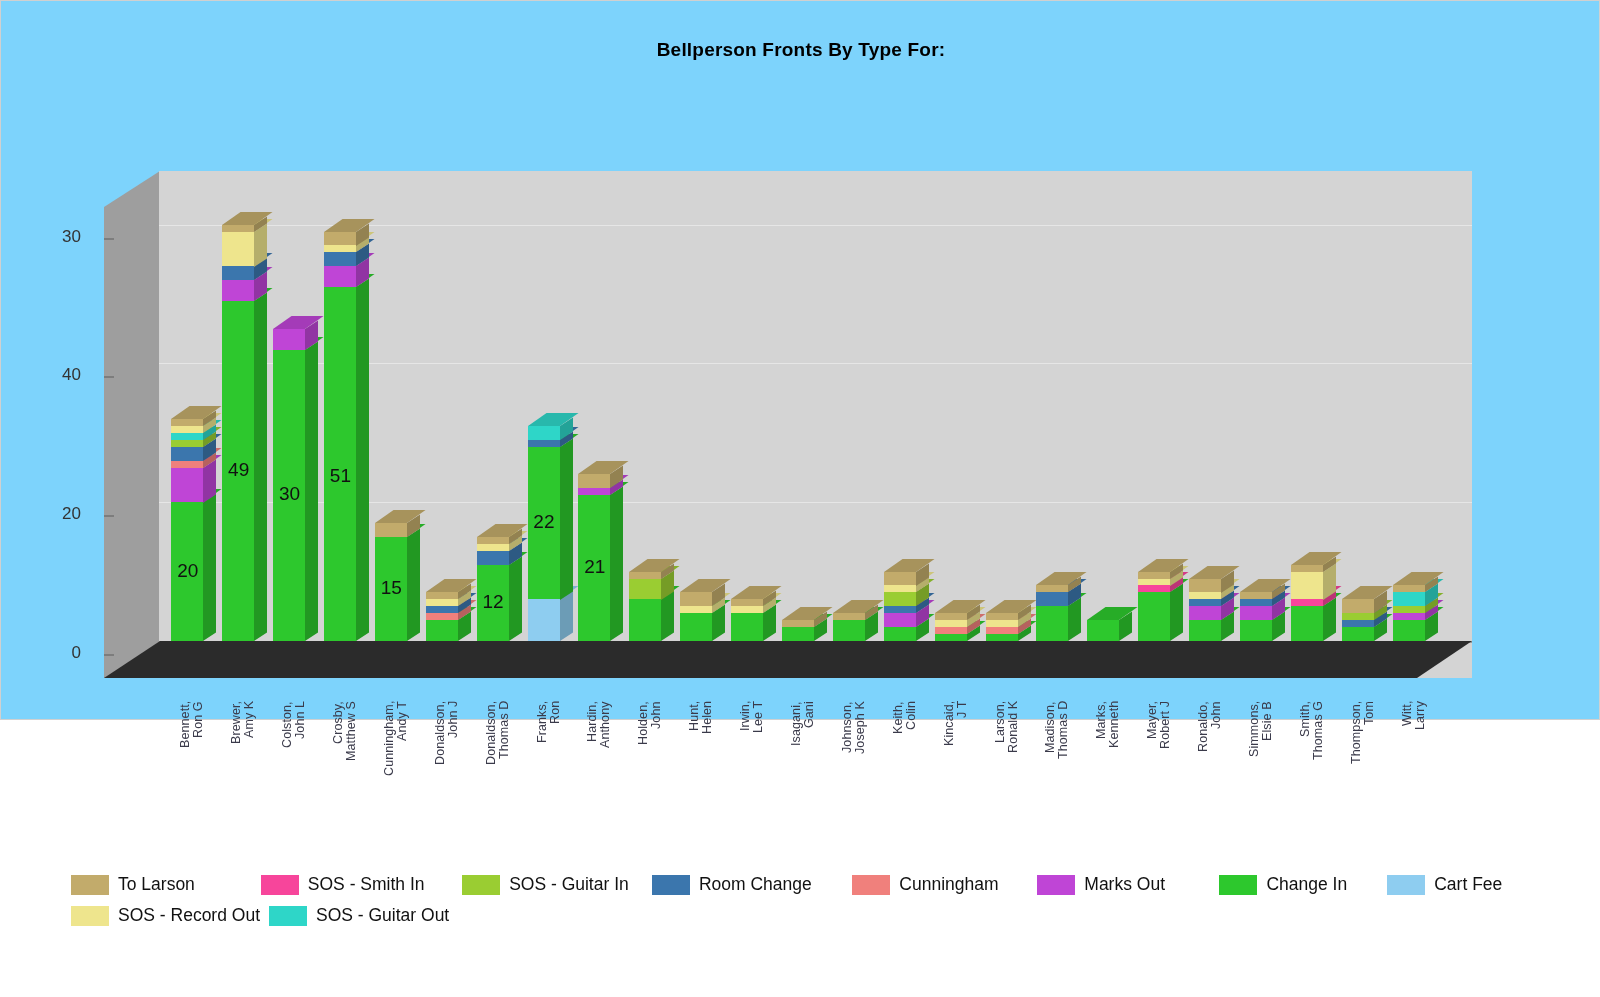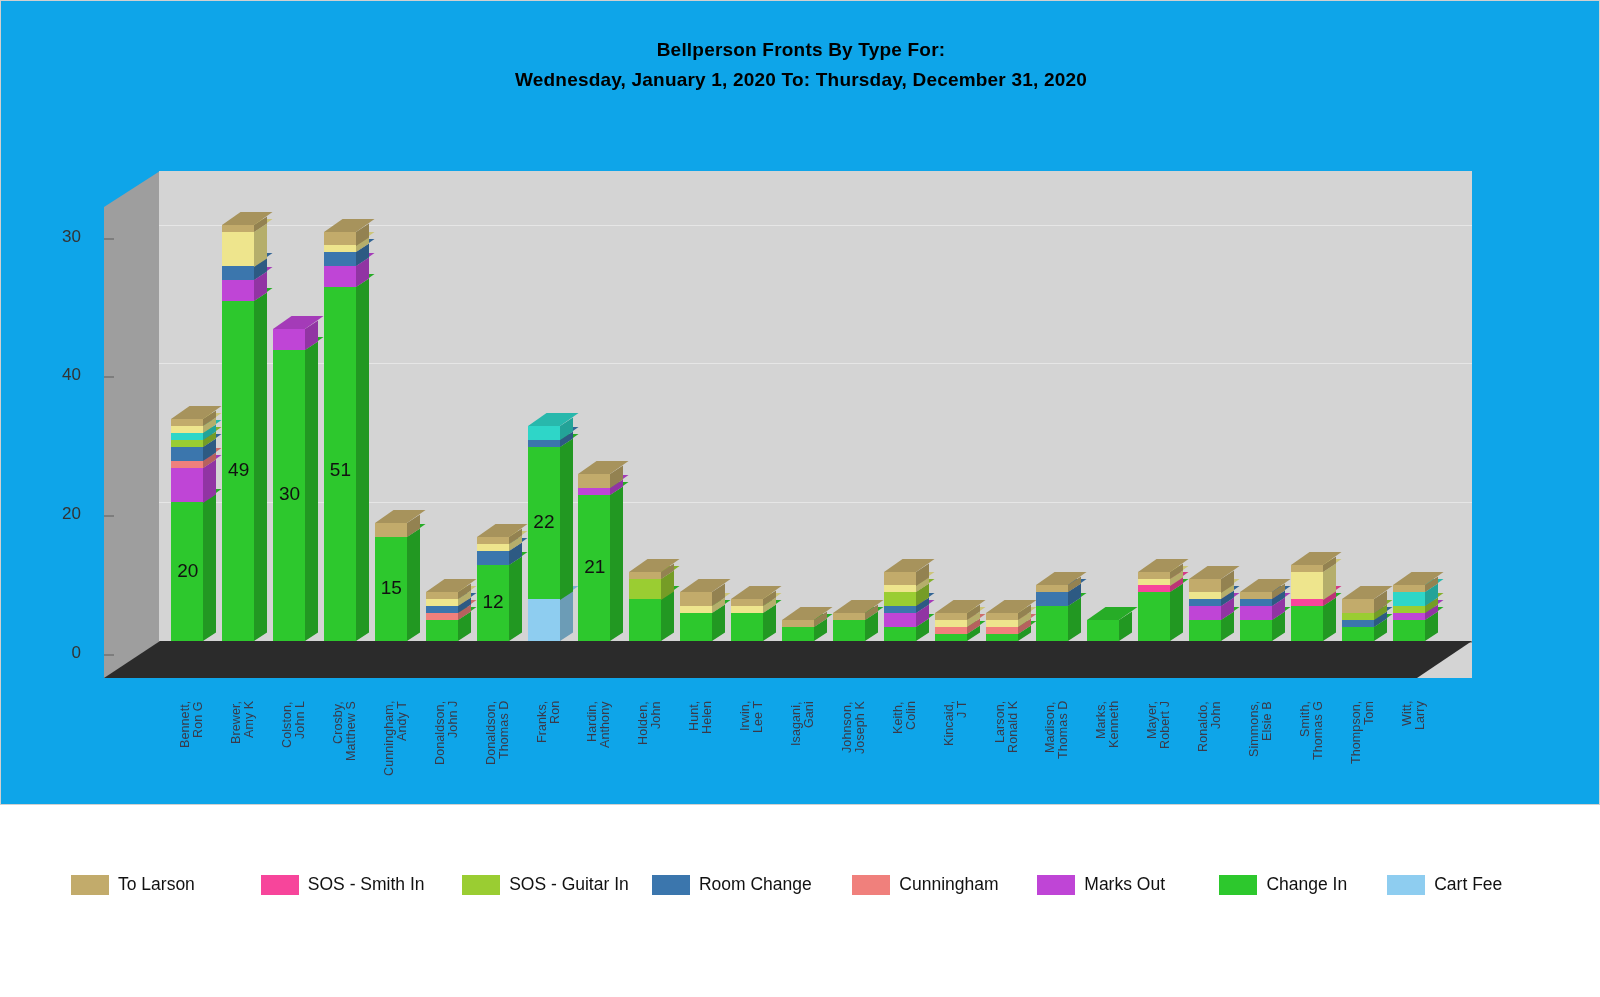--- a/index.html
+++ b/index.html
@@ -4,24 +4,24 @@
 <style>
   html,body{margin:0;padding:0;}
   body{
     width:1600px;height:997px;
     background:#ffffff;
     font-family:"Liberation Sans", sans-serif;
     overflow:hidden;
   }
   #page{
     position:relative;
-    width:1600px;height:805px;
+    width:1600px;height:720px;
     box-sizing:border-box;
     border:1px solid #d0d0d0;
-    background:#0ea5e9;
+    background:#7dd3fc;
   }
   
   #title-block{
     position:absolute;left:0;top:34px;width:1600px;
     text-align:center;
     font-weight:bold;
     font-size:19px;
     color:#000;
     line-height:30px;
     letter-spacing:.2px;
@@ -128,21 +128,20 @@
     white-space:nowrap;
   }
 </style>
 </head>
 <body>
 
 <div id="page">
 
   <div id="title-block">
     <div>Bellperson Fronts By Type For:</div>
-    <div>Wednesday, January 1, 2020 To: Thursday, December 31, 2020</div>
   </div>
 
   <div id="plot">
     <div id="leftwall"></div>
     <div id="wall"></div>
     <div id="gridlines">
         <div class="gridline axis0" style="top: 470px;"></div>
         <div class="ystub" style="top: 483px; left: 0px;"></div>
         <div class="gridline" style="top: 331.212px;"></div>
         <div class="ystub" style="top: 344.212px; left: 0px;"></div>
@@ -256,21 +255,21 @@
             <div class="face" style="background: rgb(238, 229, 141);"></div>
             <div class="side" style="background: rgb(238, 229, 141);"></div>
             <div class="top" style="background: rgb(238, 229, 141);"></div>
           </div>
           <div class="seg" title="Crosby, Matthew S — To Valet: 2" style="top: 60.5758px; height: 13.8788px;">
             <div class="face" style="background: rgb(194, 171, 107);"></div>
             <div class="side" style="background: rgb(194, 171, 107);"></div>
             <div class="top" style="background: rgb(194, 171, 107);"></div>
           </div>
         </div>
-        <div class="barlabel" style="left: 225.84px; top: 288px;">51</div>
+        <div class="barlabel" style="left: 225.84px; top: 294px;">51</div>
         <div class="barcol" title="Cunningham, Andy T" style="left: 270.96px; width: 32px; top: 0px; height: 507px;">
           <div class="seg" title="Cunningham, Andy T — Check In: 15" style="top: 365.909px; height: 104.091px;">
             <div class="face" style="background: rgb(45, 200, 45);"></div>
             <div class="side" style="background: rgb(45, 200, 45);"></div>
             <div class="top" style="background: rgb(45, 200, 45);"></div>
           </div>
           <div class="seg" title="Cunningham, Andy T — To Valet: 2" style="top: 352.03px; height: 13.8788px;">
             <div class="face" style="background: rgb(194, 171, 107);"></div>
             <div class="side" style="background: rgb(194, 171, 107);"></div>
             <div class="top" style="background: rgb(194, 171, 107);"></div>
@@ -777,15 +776,25 @@
         </div>
         <div class="legitem" style="width: 175px;">
           <span class="swatch" style="background: rgb(45, 200, 45);"></span>
           <span class="legtext">Change In</span>
         </div>
         <div class="legitem" style="width: 150px;">
           <span class="swatch" style="background: rgb(142, 205, 240);"></span>
           <span class="legtext">Cart Fee</span>
         </div>
       </div>
+    <div class="legrow" id="legrow2">
+        <div class="legitem" style="width: 198px;">
+          <span class="swatch" style="background: rgb(238, 229, 141);"></span>
+          <span class="legtext">SOS - Record Out</span>
+        </div>
+        <div class="legitem" style="width: 210px;">
+          <span class="swatch" style="background: rgb(46, 214, 200);"></span>
+          <span class="legtext">SOS - Guitar Out</span>
+        </div>
+      </div>
   </div>
 
 </div>
 
 </body></html>

